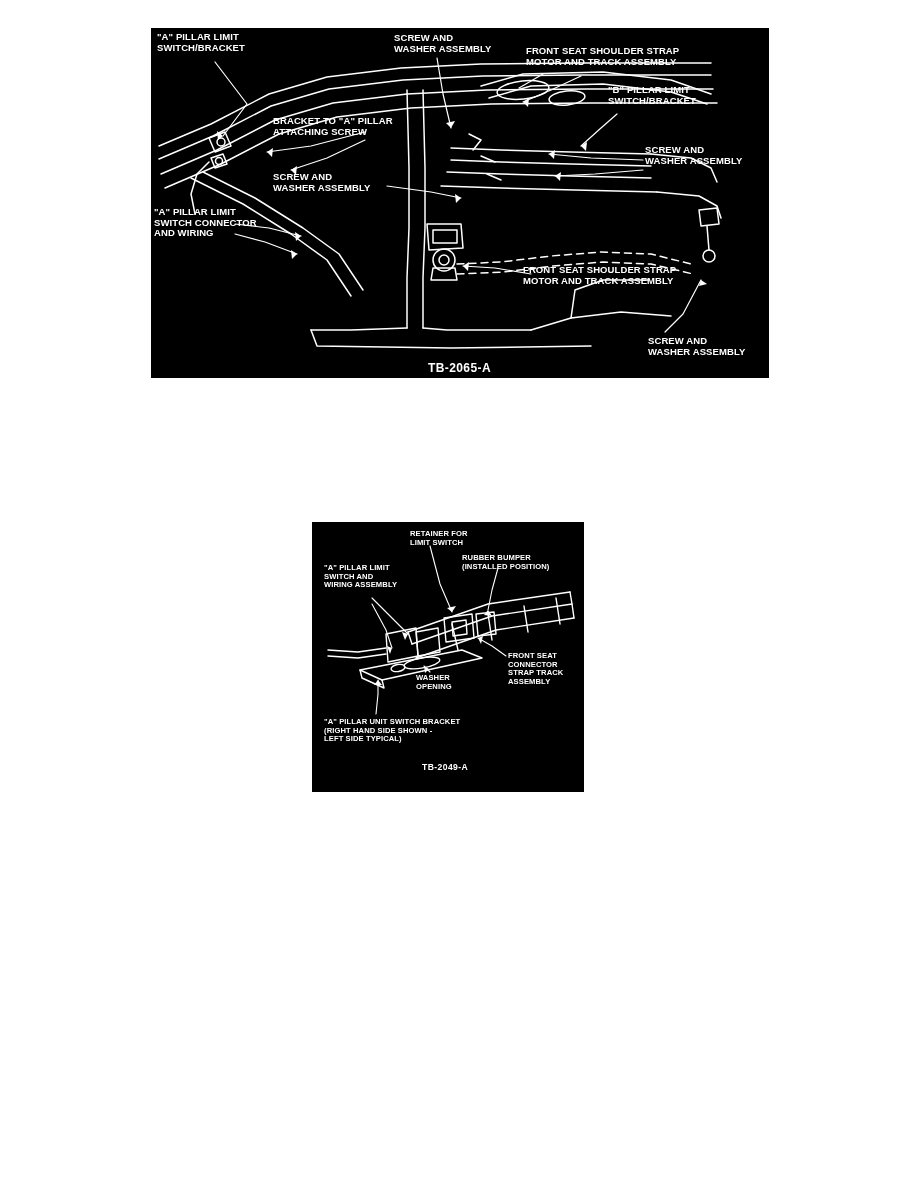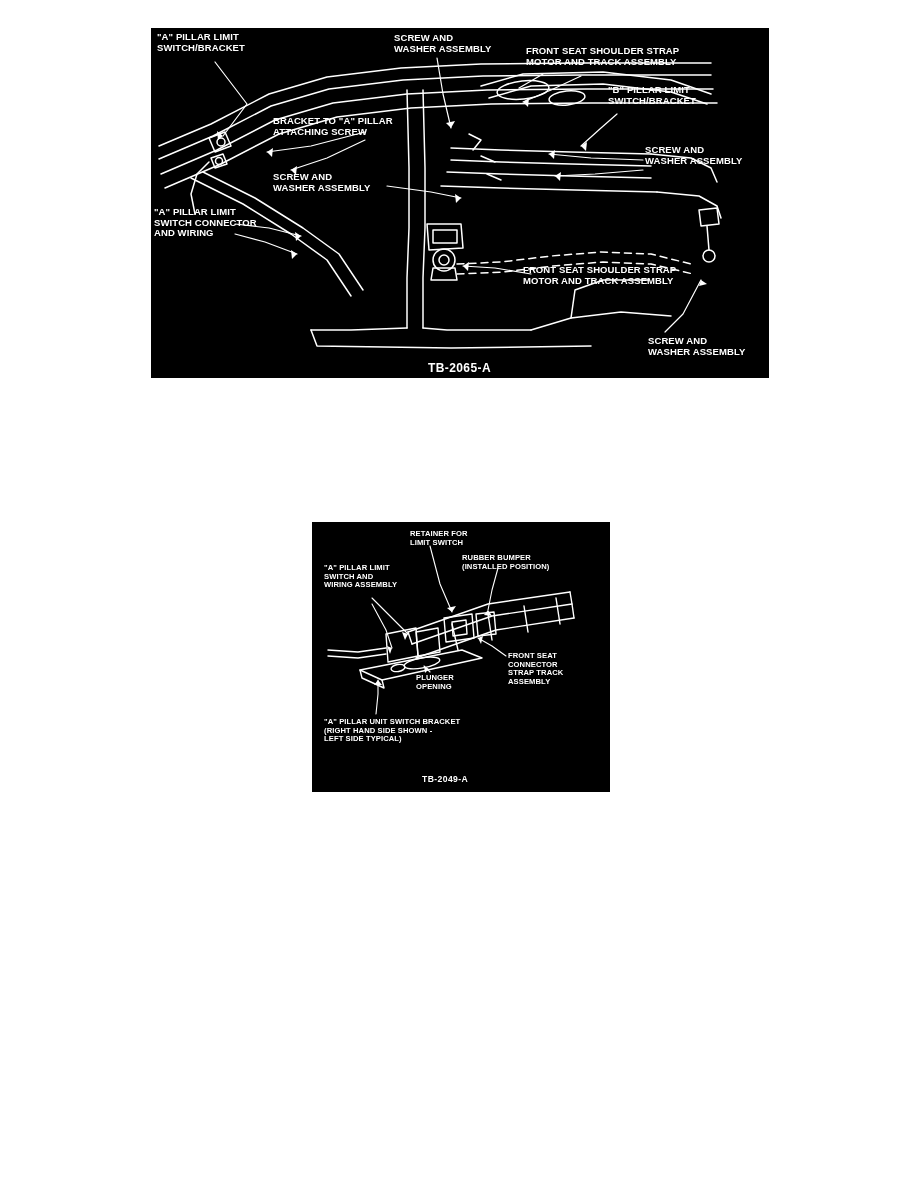--- a/index.html
+++ b/index.html
@@ -26,21 +26,20 @@
     top: 28px;
     width: 618px;
     height: 350px;
   }
 
   #figure-2 {
     left: 312px;
     top: 522px;
     width: 272px;
     height: 270px;
-    padding-left: 26px;
   }
 
   .callout {
     position: absolute;
     color: #ffffff;
     font-family: "Liberation Sans", sans-serif;
     font-weight: bold;
     line-height: 1.12;
     letter-spacing: 0.1px;
     white-space: pre;
@@ -237,20 +236,20 @@
 LIMIT SWITCH</div>
   <div class="callout" style="left:150px; top:32px;">RUBBER BUMPER
 (INSTALLED POSITION)</div>
   <div class="callout" style="left:12px;  top:42px;">"A" PILLAR LIMIT
 SWITCH AND
 WIRING ASSEMBLY</div>
   <div class="callout" style="left:196px; top:130px;">FRONT SEAT
 CONNECTOR
 STRAP TRACK
 ASSEMBLY</div>
-  <div class="callout" style="left:104px; top:152px;">PLUNGER
+  <div class="callout" style="left:104px; top:152px;">WASHER
 OPENING</div>
   <div class="callout" style="left:12px;  top:196px;">"A" PILLAR UNIT SWITCH BRACKET
 (RIGHT HAND SIDE SHOWN -
 LEFT SIDE TYPICAL)</div>
 
-  <div class="fig-code" style="left:110px; top:252px;">TB-2049-A</div>
+  <div class="fig-code" style="left:110px; top:240px;">TB-2049-A</div>
 </div>
 
 </body></html>

